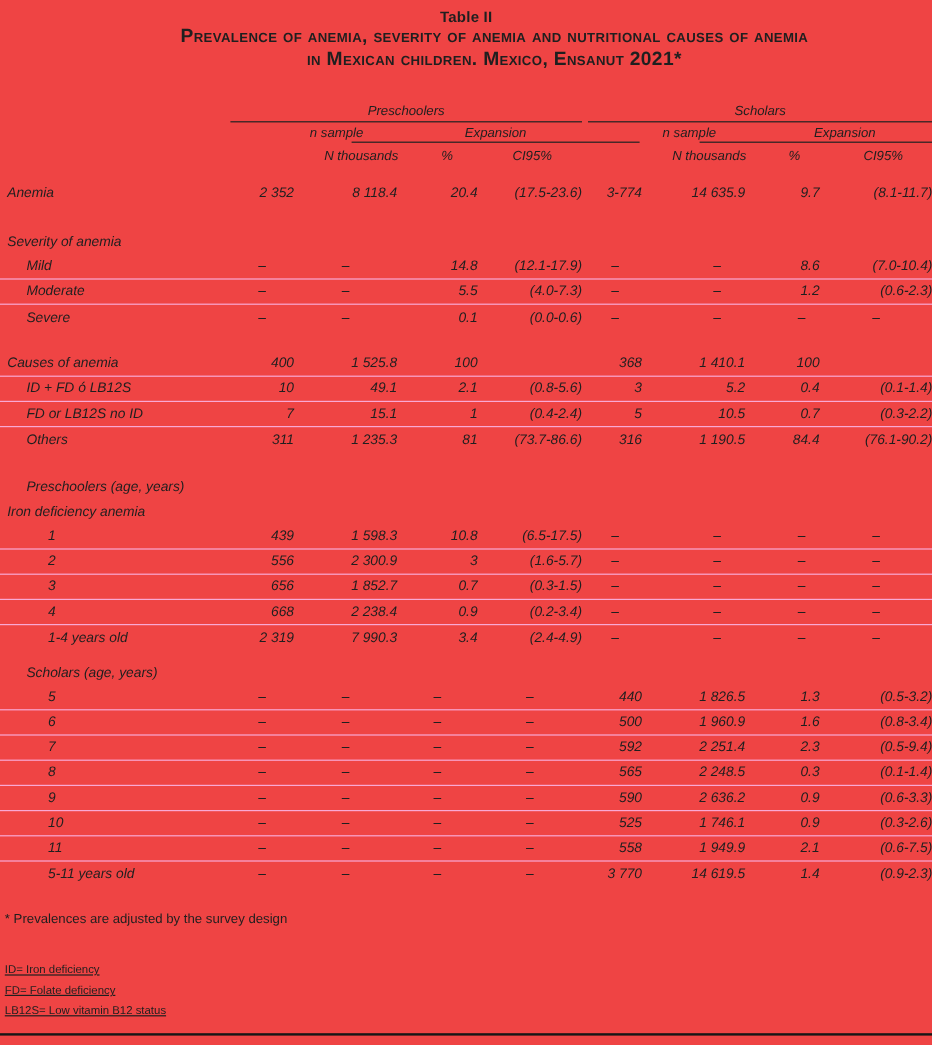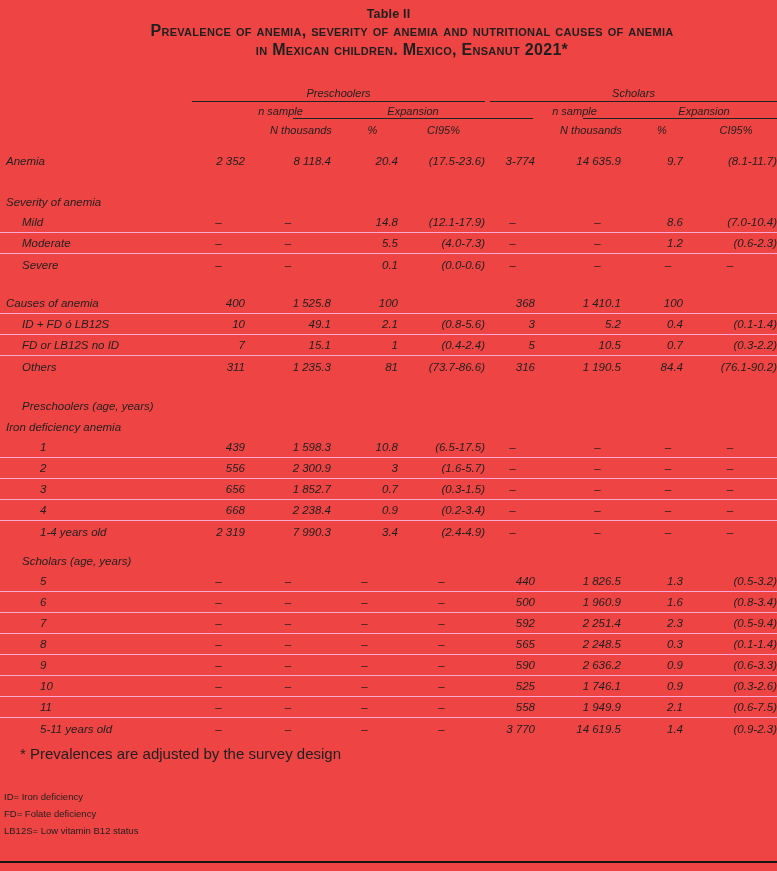--- a/index.html
+++ b/index.html
@@ -59,23 +59,23 @@
   .c-v6{grid-column:9;margin-left:32px;}
   .c-v7{grid-column:10;}
   .num{text-align:right;}
   .ci{text-align:right;}
   .dash{text-align:center;}
   .section + .section{margin-top:18px;}
   .section:nth-child(2){margin-top:20px;}
   .section:nth-child(5){margin-top:8px;}
 
   
-  .fn1{margin-top:9px;font-size:15px;padding-left:20px;line-height:12px;}
+  .fn1{margin-top:21px;font-size:11px;padding-left:4px;line-height:12px;}
   .fn-group{margin-top:28px;font-size:9.5px;padding-left:4px;}
-  .fn-group div{line-height:17px;}
+  .fn-group div{line-height:17px;text-decoration:underline;}
   .bottom-rule{position:absolute;left:0;width:777px;top:861px;height:2px;background:#161616;}
 </style>
 </head>
 <body>
 
 <div class="page">
 
   <div class="titleblock">
     <div class="table-number">Table II</div>
     <div class="table-title">Prevalence of anemia, severity of anemia and nutritional causes of anemia</div>

